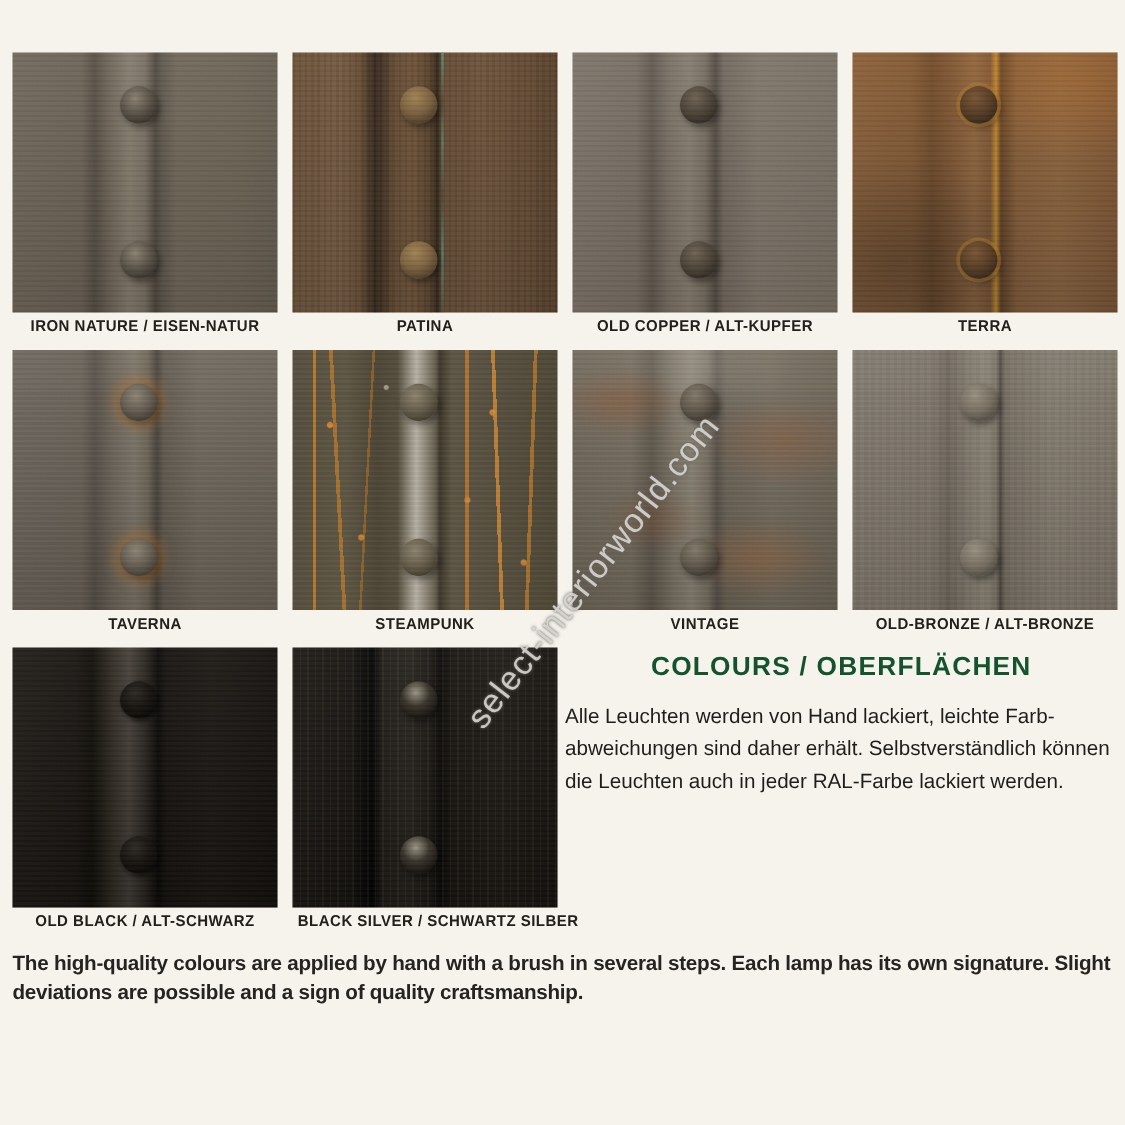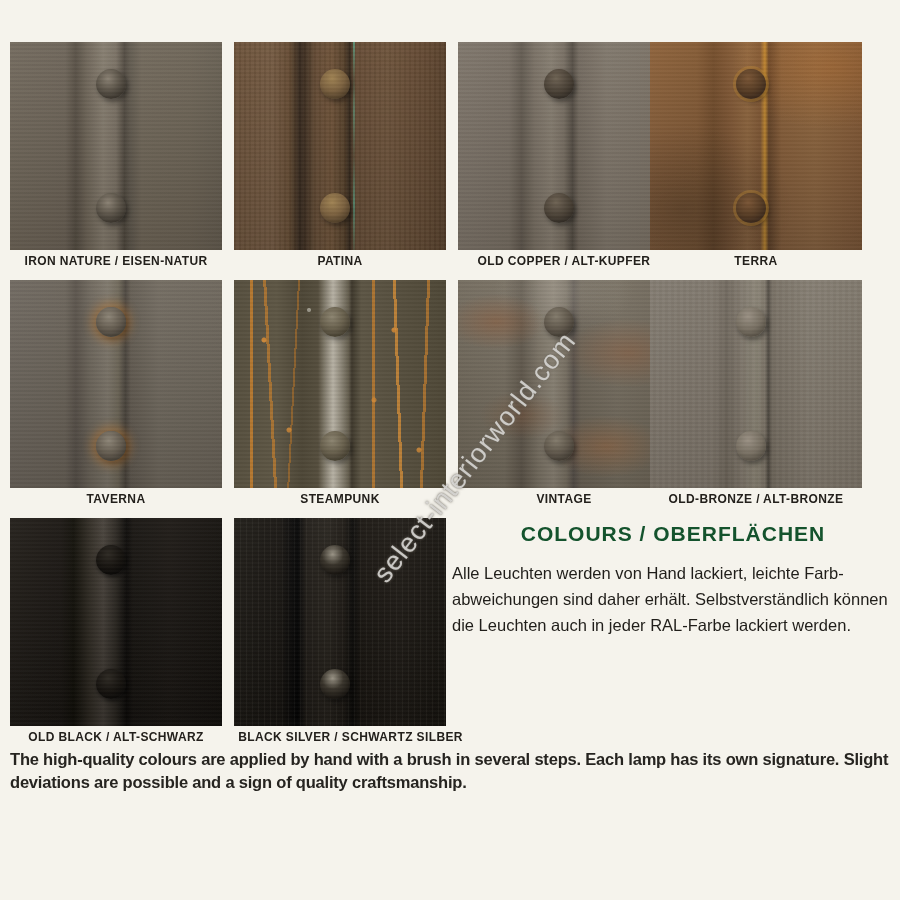--- a/index.html
+++ b/index.html
@@ -103,35 +103,35 @@
   .p-oldblack .rivet{background:radial-gradient(circle at 40% 30%, #2e2a24 0%, #16130f 50%, #080706 85%);
     box-shadow:1px 2px 4px rgba(0,0,0,.6);}
 
   .p-blacksilver{background:
     repeating-linear-gradient(90deg, rgba(215,210,195,.05) 0 1px, transparent 1px 6px),
     linear-gradient(180deg, rgba(255,255,255,.04), rgba(0,0,0,.2)),
     linear-gradient(90deg,#1d1a15 0%,#171410 22%,#0a0908 27%,#030303 30%,#201c17 34%,#26221c 44%,#1c1813 52%,#0a0907 56%,#191510 60%,#1e1a15 78%,#16130e 100%);}
   .p-blacksilver .rivet{background:radial-gradient(circle at 42% 30%, #9a9486 0%, #3a352c 40%, #14110d 80%);}
 
   
-  .c1{left:10px}.c2{left:234px}.c3{left:458px}.c4{left:650px}
+  .c1{left:10px}.c2{left:234px}.c3{left:458px}.c4{left:682px}
   .row1{top:42px}.row2{top:280px}.row3{top:518px}
 
   
   .info{position:absolute;left:452px;top:518px;width:442px;}
   .info h2{
     margin:4px 0 14px;text-align:center;
     font-size:21px;font-weight:bold;letter-spacing:1px;color:#14532d;
   }
   .info p{margin:0 0 20px;font-size:16.5px;line-height:26px;color:#201e1a;}
 
   
   .footer{position:absolute;left:10px;top:748px;width:884px;}
   .footer p{
-    margin:0 0 11px;font-size:16.5px;line-height:23px;
+    margin:12px 0 11px;font-size:16.5px;line-height:23px;
     font-weight:bold;letter-spacing:-.2px;color:#262420;
   }
 
   
   .watermark{
     position:absolute;left:295px;top:442px;width:360px;text-align:center;
     transform:rotate(-52deg);
     font-size:27px;letter-spacing:1px;
     color:rgba(255,255,255,.66);
     text-shadow:0 0 3px rgba(110,105,95,.9), 0 0 1px rgba(110,105,95,.8);

